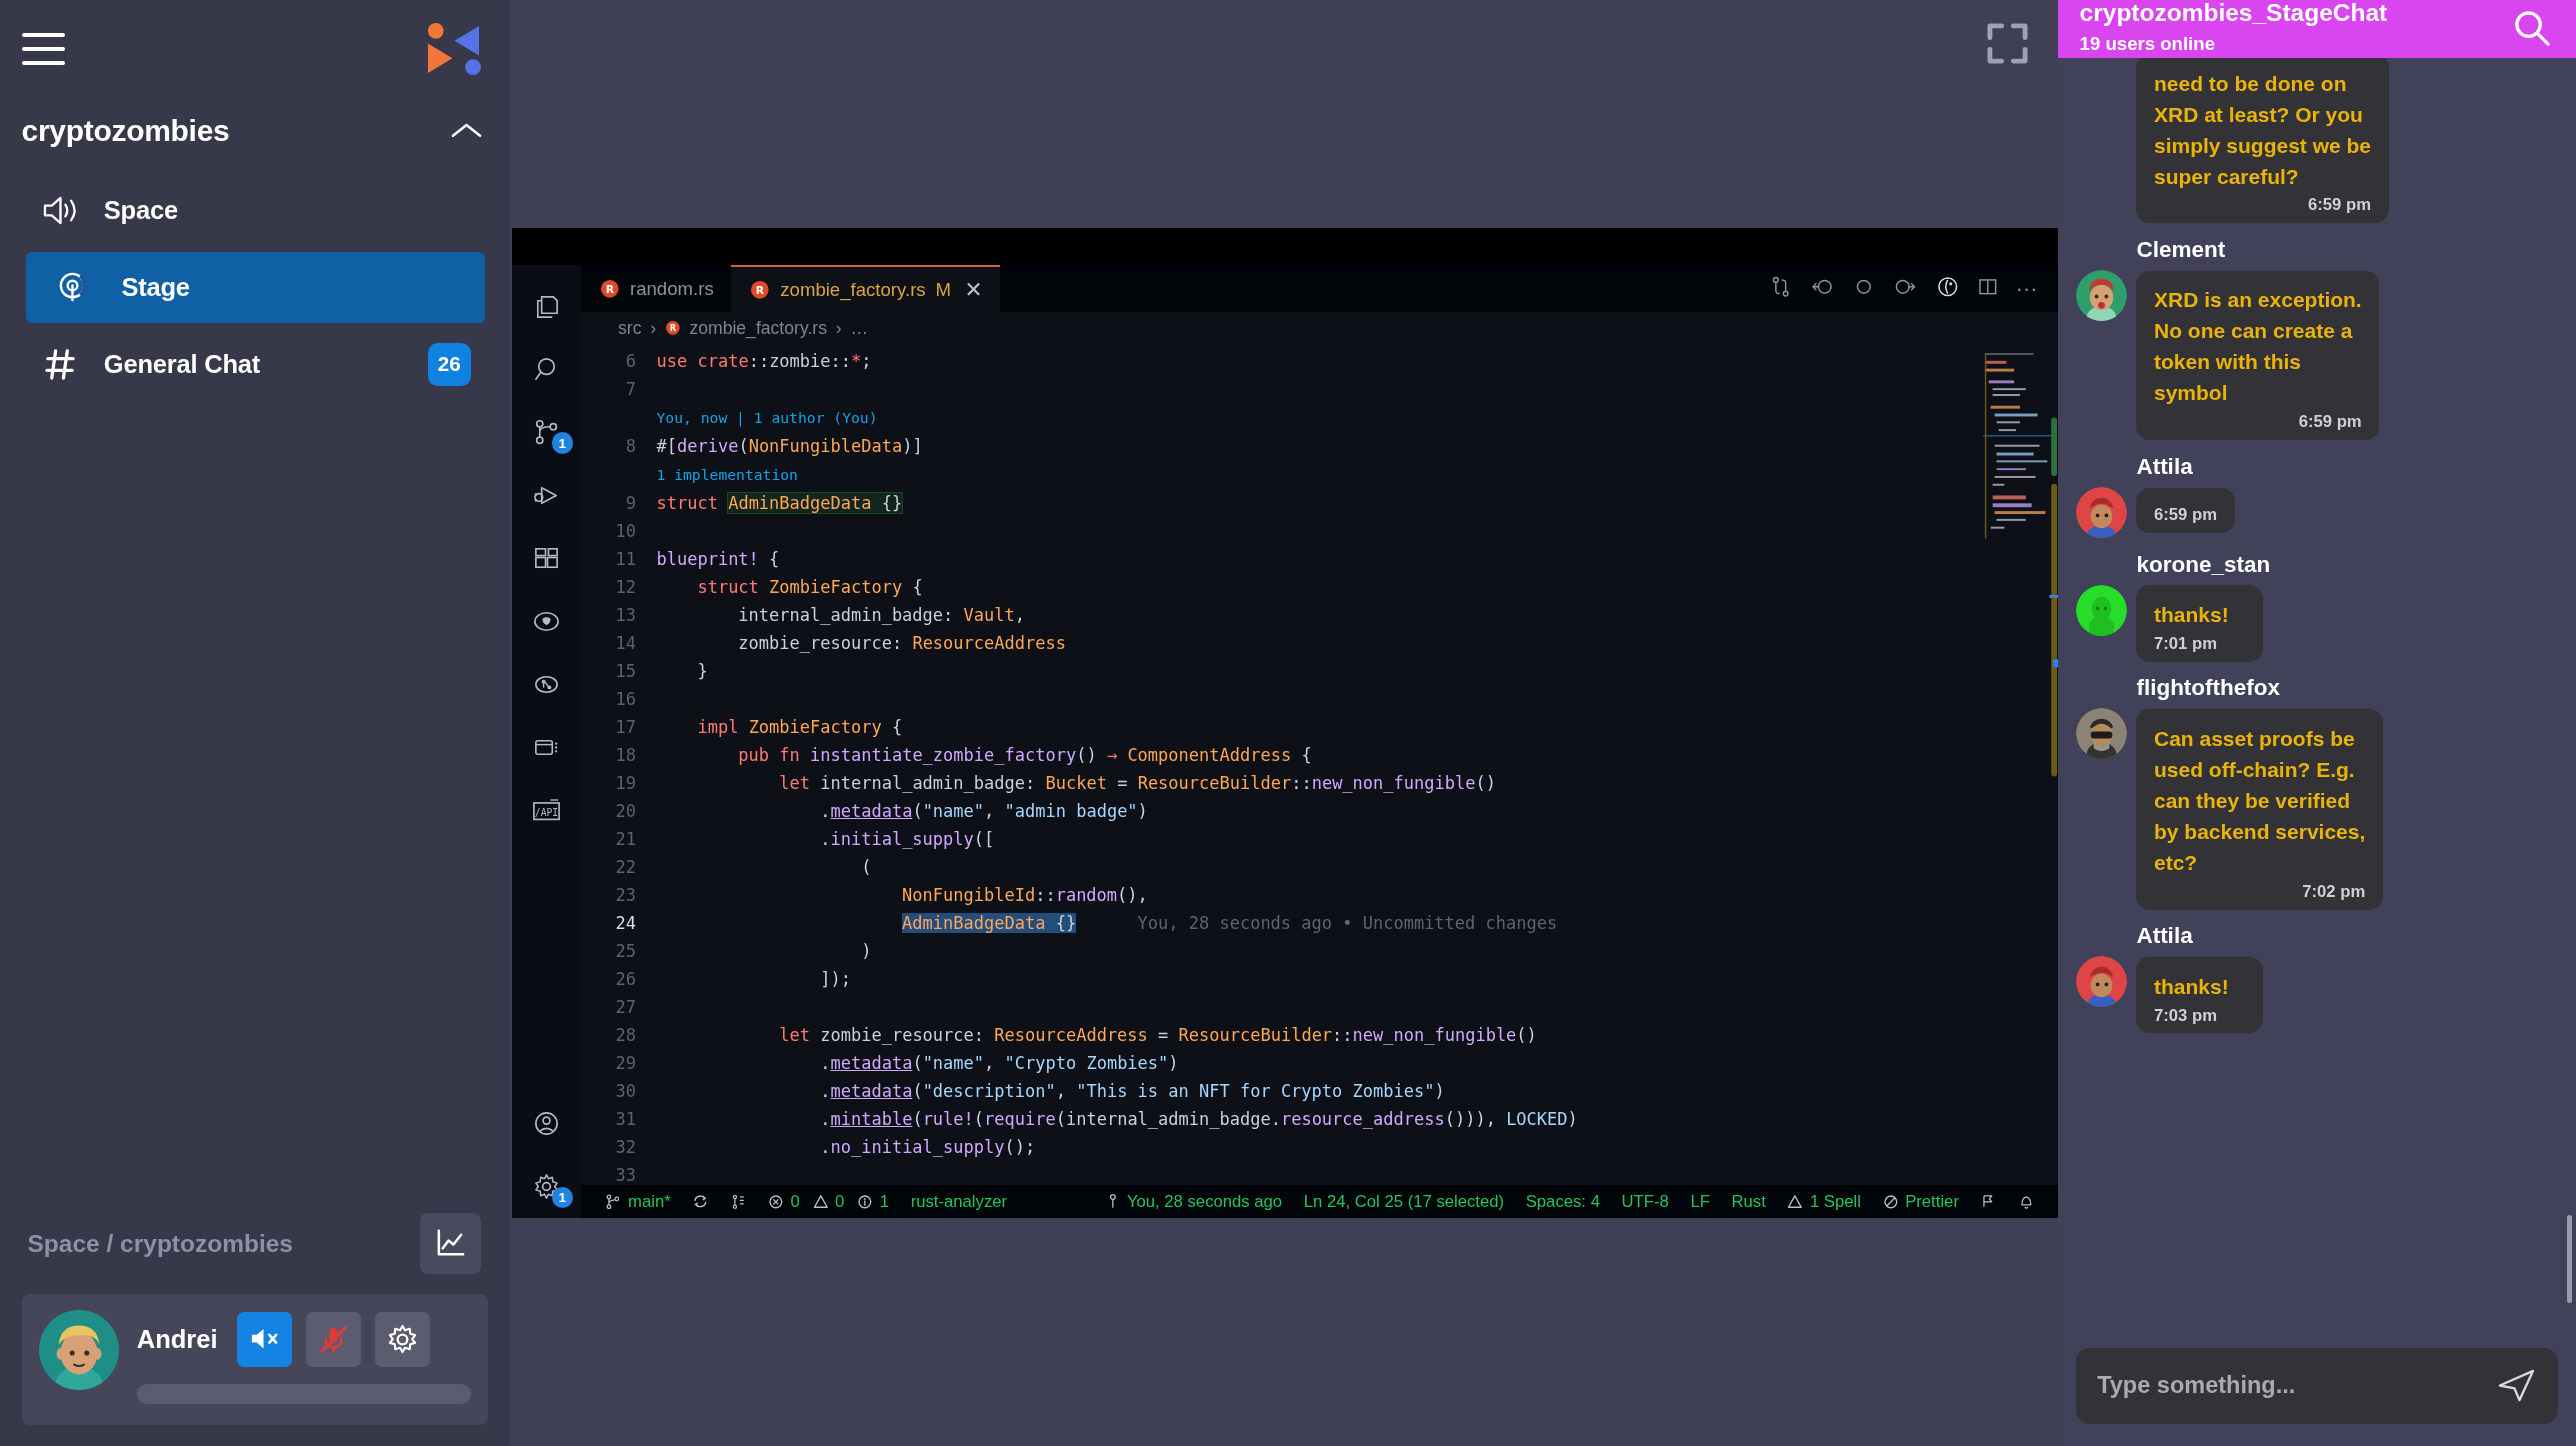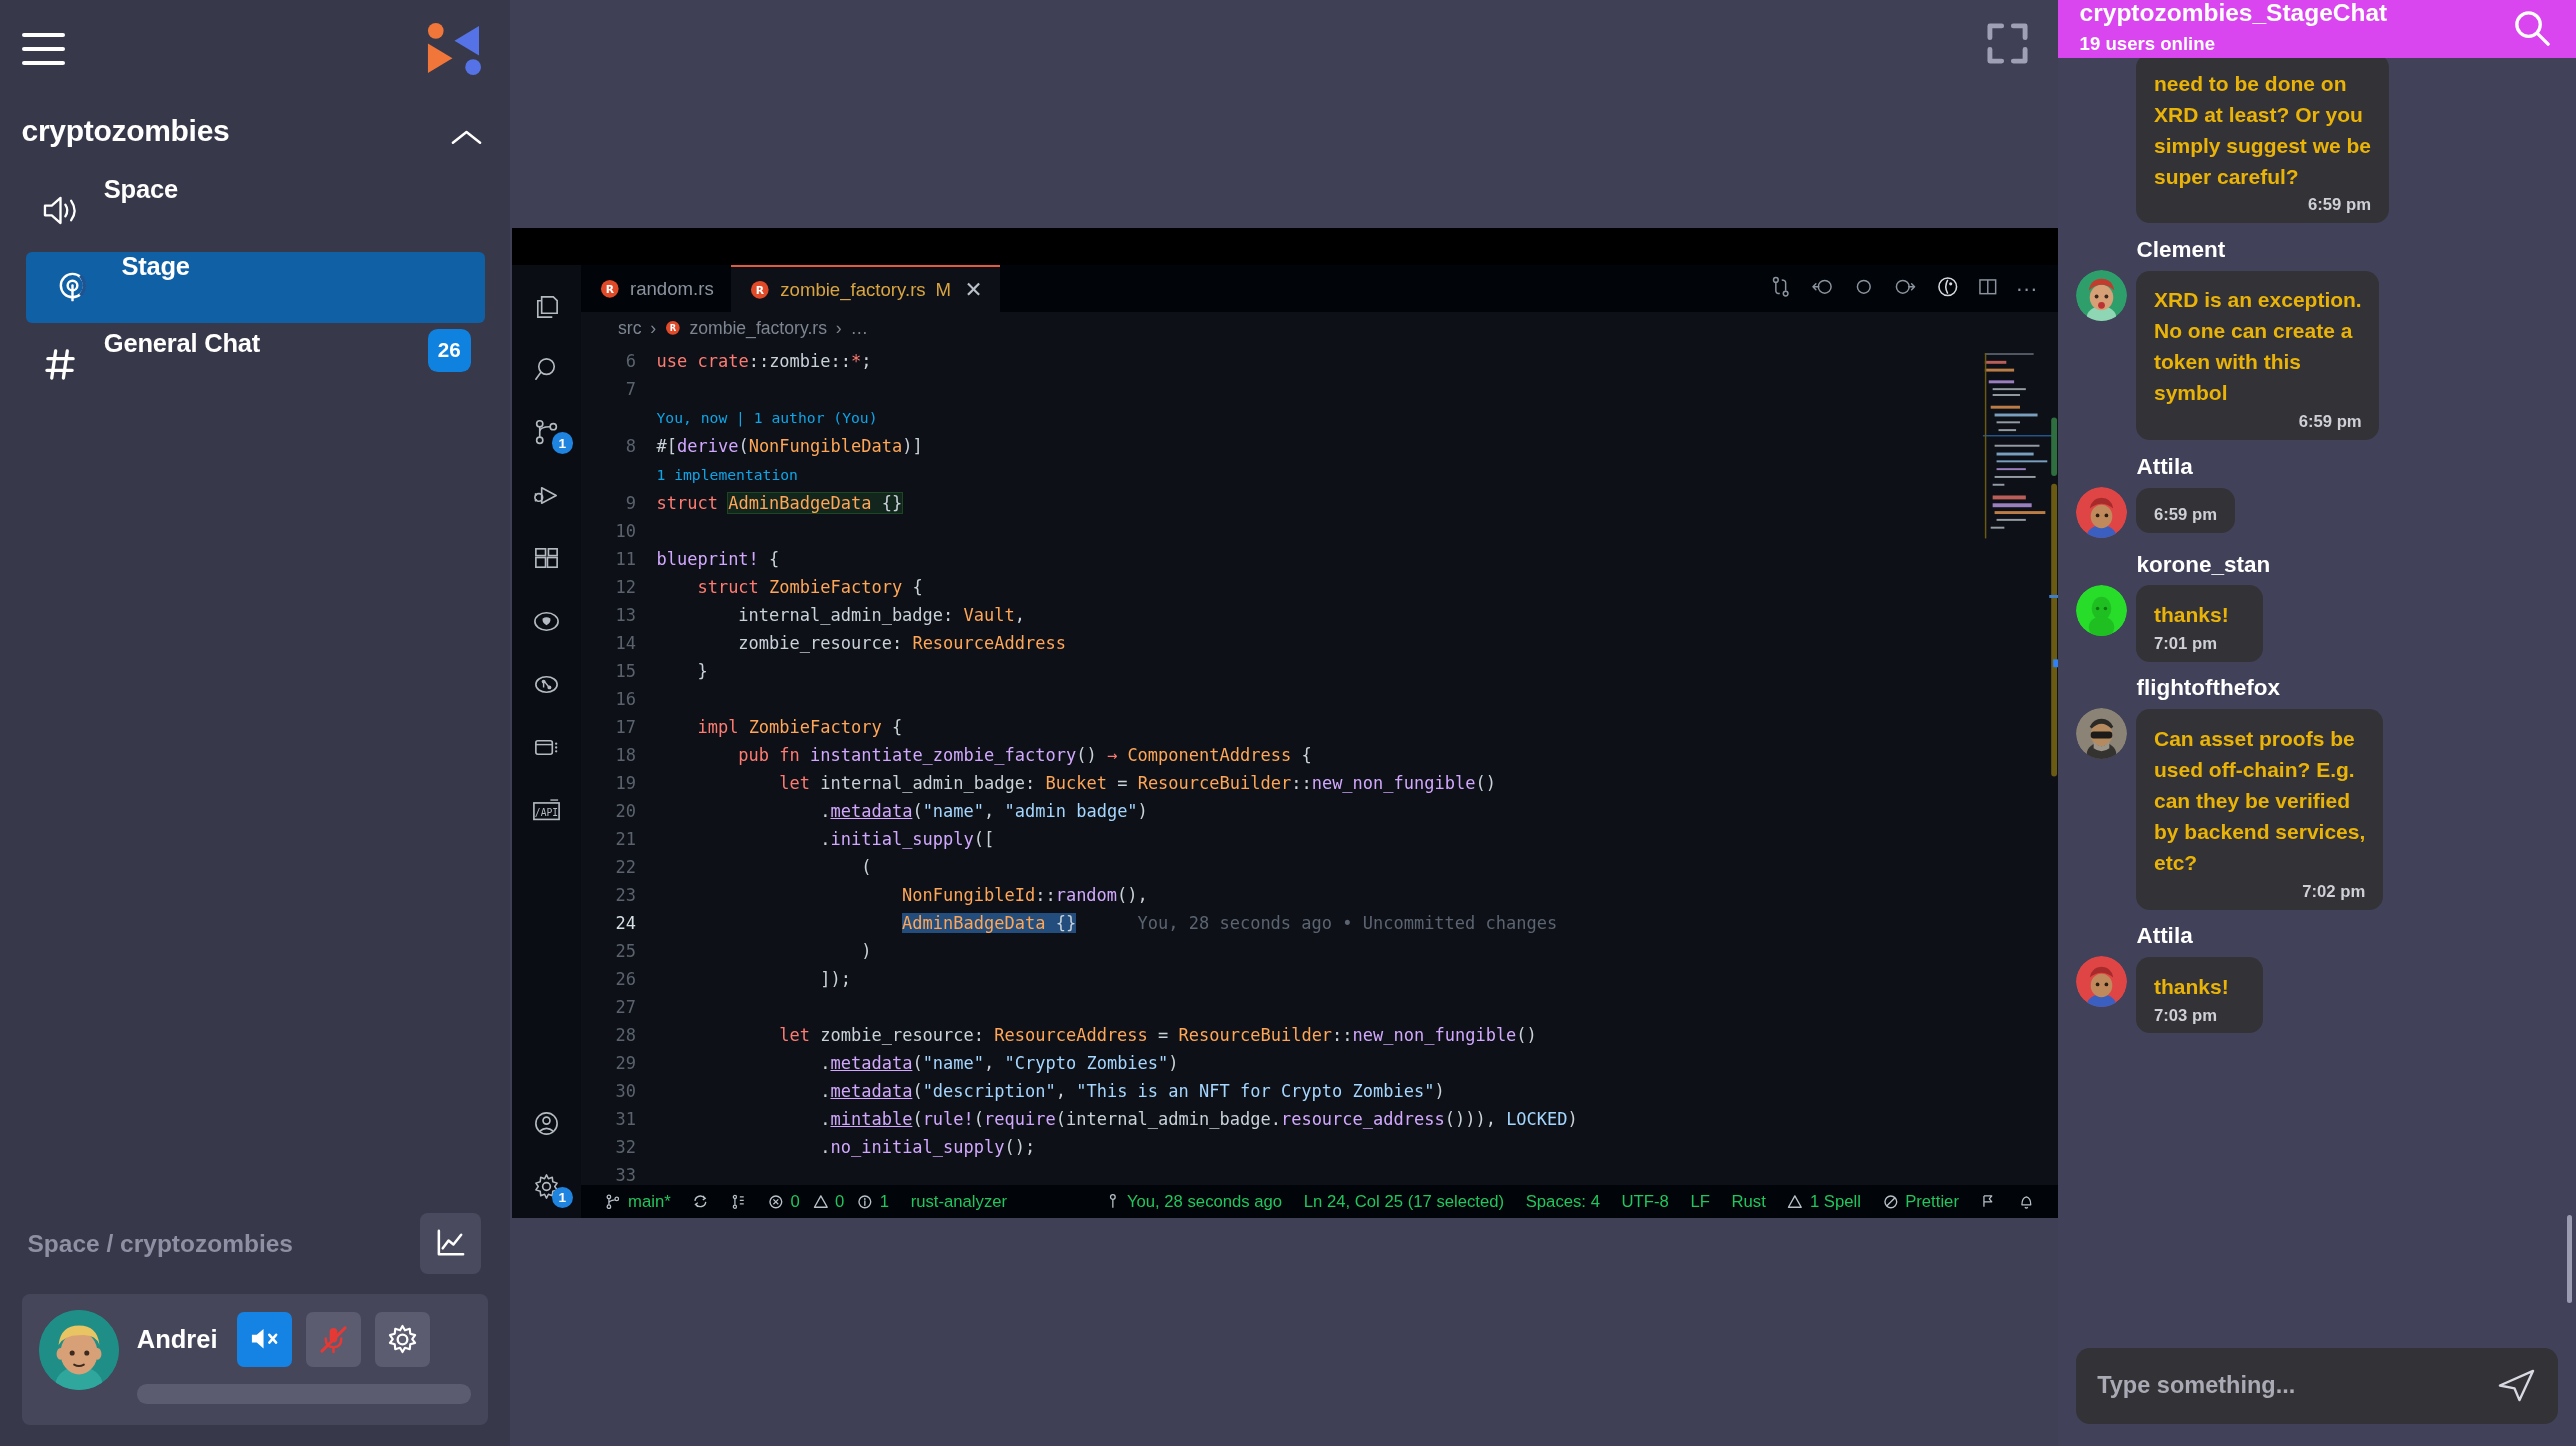--- a/index.html
+++ b/index.html
@@ -17,27 +17,27 @@
     background: #373849;
     display: flex; flex-direction: column;
     position: relative;
     flex: 0 0 510px;
   }
   .sb-top { height: 98px; display:flex; align-items:center; justify-content:space-between; padding: 0 29px 0 21.6px; }
   .hamburger { width: 43px; height: 33px; display:flex; flex-direction:column; justify-content:space-between; cursor:pointer; }
   .hamburger span { display:block; height: 4.9px; background:#fff; border-radius:2px; }
   .brand-logo { width: 59px; height: 55px; position: relative; }
 
-  .sb-space-header { display:flex; align-items:flex-end; justify-content:space-between; padding: 15.7px 27.4px 5.9px 21.6px; }
+  .sb-space-header { display:flex; align-items:center; justify-content:space-between; padding: 15.7px 27.4px 5.9px 21.6px; }
   .sb-space-title { color:#fff; font-size: 30px; font-weight: 700; letter-spacing:-0.3px; }
   .chev { width: 33px; height: 19.6px; }
 
   .sb-nav { padding: 21.6px 25.5px 0 25.5px; }
   .sb-item {
-    display:flex; height: 71px;
+    display:flex; align-items:center; height: 71px;
     border-radius: 5.9px; padding: 0 13.7px; margin-bottom: 5.9px;
     cursor:pointer;
   }
   .sb-item .ico { width:43px; display:flex; justify-content:center; align-items:center; flex:0 0 43px; }
   .sb-item .lbl { color:#fff; font-size: 25.5px; font-weight:700; margin-left: 21.6px; letter-spacing:-0.2px; }
   .sb-item.active { background:#1060a5; padding-left: 25.5px; }
   .sb-item.active .lbl { margin-left: 27.4px; }
   .badge {
     margin-left:auto; background:#0f82e0; color:#fff;
     min-width: 43px; height: 43px; border-radius: 9.8px;

